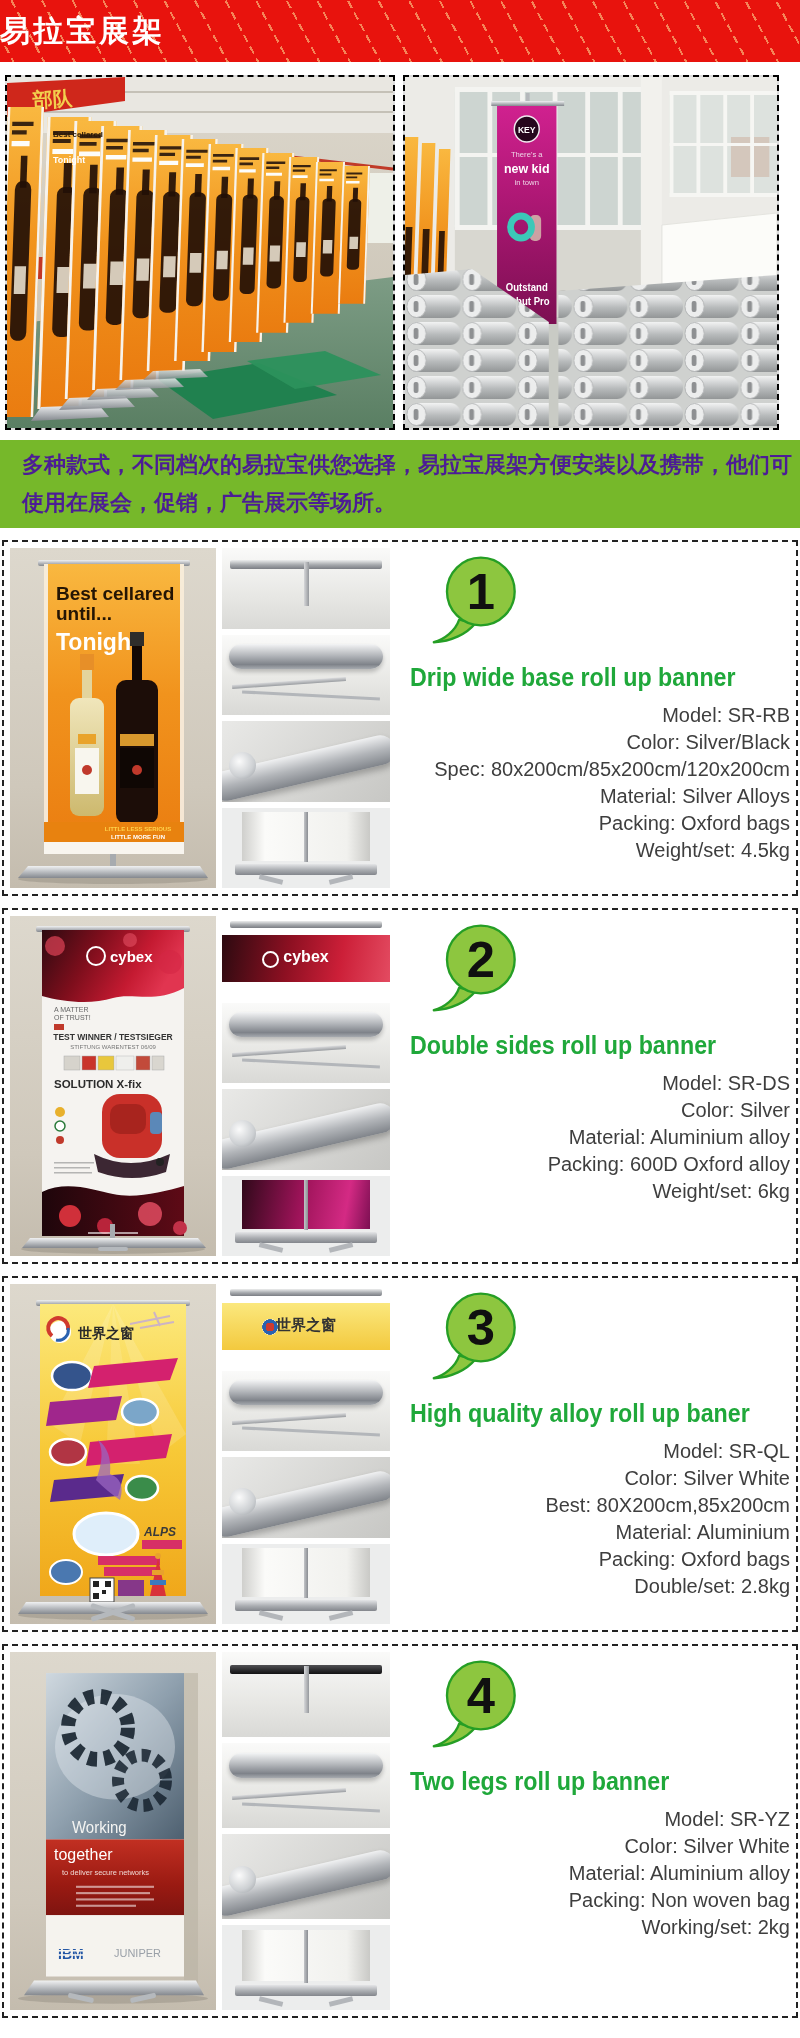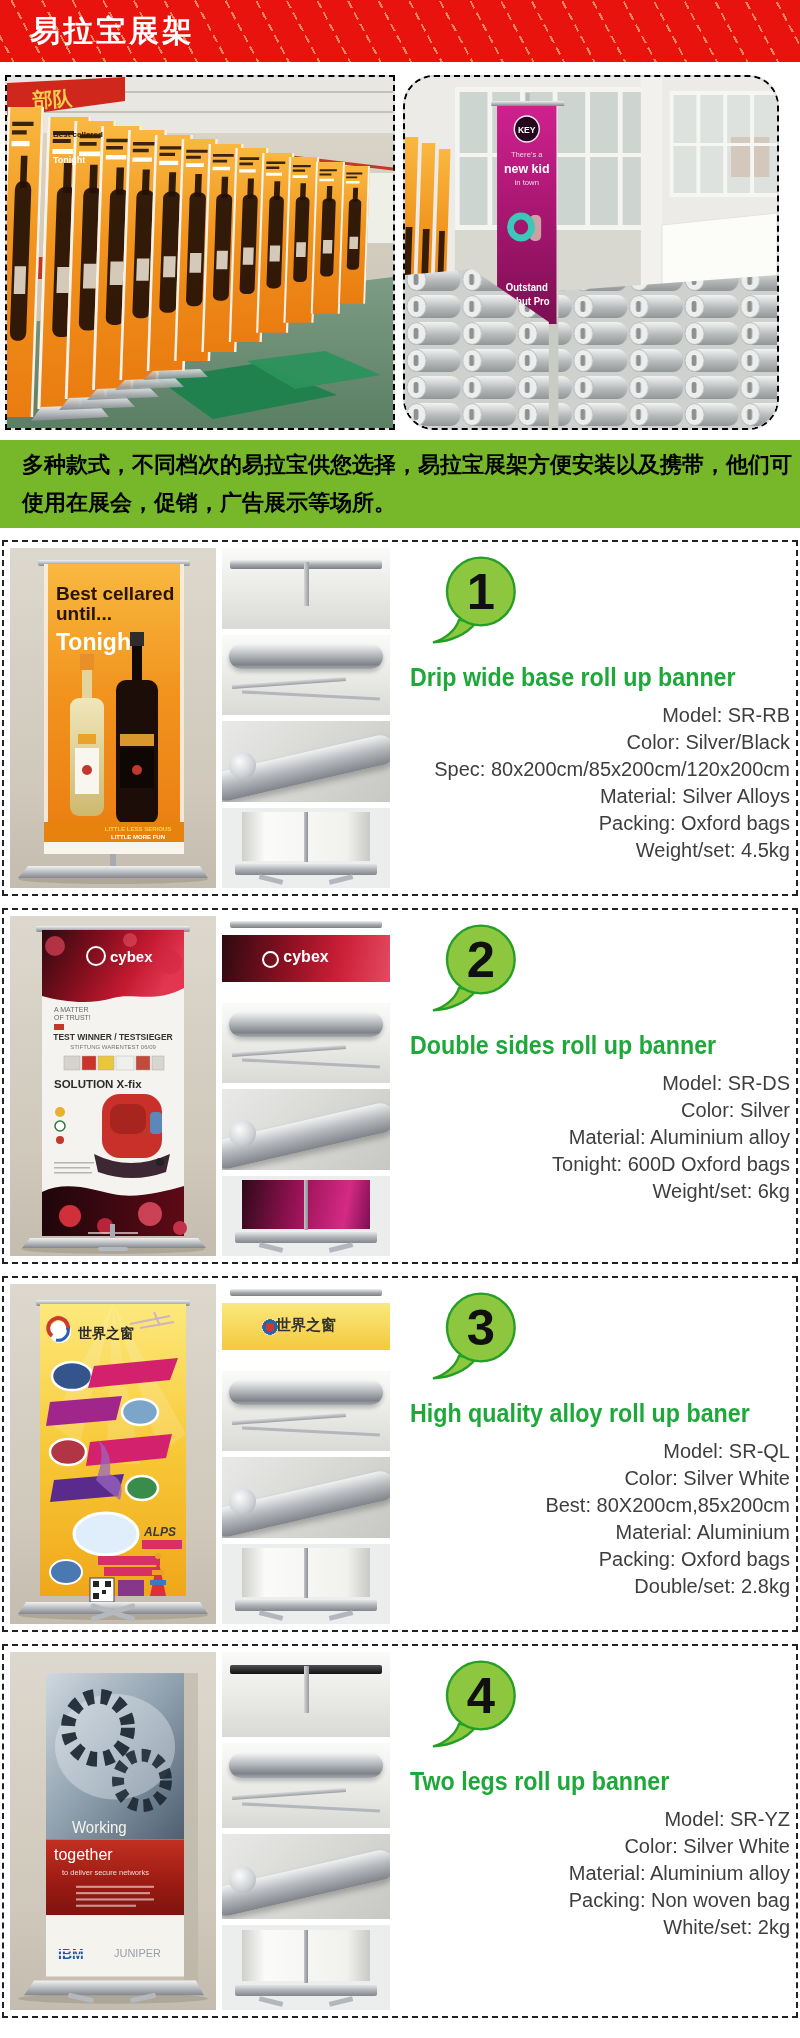--- a/index.html
+++ b/index.html
@@ -4,31 +4,31 @@
 <style>
   html,body{margin:0;padding:0;}
   body{width:800px;background:#fff;font-family:"Liberation Sans","DejaVu Sans",sans-serif;}
 
   
   .header{height:62px;display:flex;align-items:center;
     background:
       repeating-linear-gradient(155deg, #e8130d 0 5px, rgba(232,19,13,0) 5px 13px),
       repeating-linear-gradient(62deg, rgba(255,255,255,0) 0 11px, rgba(255,225,150,.55) 11px 13px, rgba(255,255,255,0) 13px 27px),
       #e8130d;}
-  .header .title{color:#fff;font-size:30px;font-weight:bold;padding-left:30px;letter-spacing:3px;}
+  .header .title{color:#fff;font-size:30px;font-weight:bold;letter-spacing:3px;}
 
   
   .hero{display:flex;gap:8px;padding:13px 5px 0 5px;}
   .photo{height:355px;border:2px dashed #000;box-sizing:border-box;position:relative;overflow:hidden;background:#ddd;}
   .photo.a{width:390px;}
-  .photo.b{width:376px;border-radius:31px;}
+  .photo.b{width:376px;}
   .photo svg{display:block;width:100%;height:100%;}
 
   
-  .intro{margin-top:10px;background:#76b82a;color:#000000;font-weight:bold;
+  .intro{margin-top:10px;background:#76b82a;color:#4c1d95;font-weight:bold;
     font-size:22px;line-height:38px;padding:6px 0 6px 22px;}
   .intro div{white-space:nowrap;}
 
   
   .section{margin:12px 2px 0;border:2px dashed #222;box-sizing:border-box;
     height:356px;padding:6px;display:flex;gap:6px;background:#fff;}
   .section.tall{height:374px;}
   .p-left{width:206px;height:100%;}
   .p-left svg{display:block;width:100%;height:100%;}
   .p-mid{width:168px;display:flex;flex-direction:column;gap:6px;}
@@ -401,21 +401,21 @@
     <svg class="bubble" viewBox="0 0 100 100">
       <path d="M30 72 C26 84 14 93 3 96 C22 95 38 87 47 76 Z" fill="#8dc63f" stroke="#259e25" stroke-width="2.5" stroke-linejoin="round"></path>
       <circle cx="53" cy="42" r="36" fill="#8dc63f" stroke="#259e25" stroke-width="2.5"></circle>
       <text x="53" y="61" text-anchor="middle" font-size="54" font-weight="bold" fill="#101010">2</text>
     </svg>
     <div class="p-title">Double sides roll up banner</div>
     <div class="specs">
       <div class="spec">Model: SR-DS</div>
       <div class="spec">Color: Silver</div>
       <div class="spec">Material: Aluminium alloy</div>
-      <div class="spec">Tonight: 600D Oxford bags</div>
+      <div class="spec">Packing: 600D Oxford alloy</div>
       <div class="spec">Weight/set: 6kg</div>
     </div>
   </div>
 </div>
 
 <div class="section">
   <div class="p-left">
     <svg viewBox="0 0 206 340" preserveAspectRatio="none">
       <defs>
         <linearGradient id="yellowV" x1="0" y1="0" x2="0" y2="1">
@@ -576,16 +576,16 @@
       <path d="M30 72 C26 84 14 93 3 96 C22 95 38 87 47 76 Z" fill="#8dc63f" stroke="#259e25" stroke-width="2.5" stroke-linejoin="round"></path>
       <circle cx="53" cy="42" r="36" fill="#8dc63f" stroke="#259e25" stroke-width="2.5"></circle>
       <text x="53" y="61" text-anchor="middle" font-size="54" font-weight="bold" fill="#101010">4</text>
     </svg>
     <div class="p-title">Two legs roll up banner</div>
     <div class="specs">
       <div class="spec">Model: SR-YZ</div>
       <div class="spec">Color: Silver White</div>
       <div class="spec">Material: Aluminium alloy</div>
       <div class="spec">Packing: Non woven bag</div>
-      <div class="spec">White/set: 2kg</div>
+      <div class="spec">Working/set: 2kg</div>
     </div>
   </div>
 </div>
 
 </body></html>

